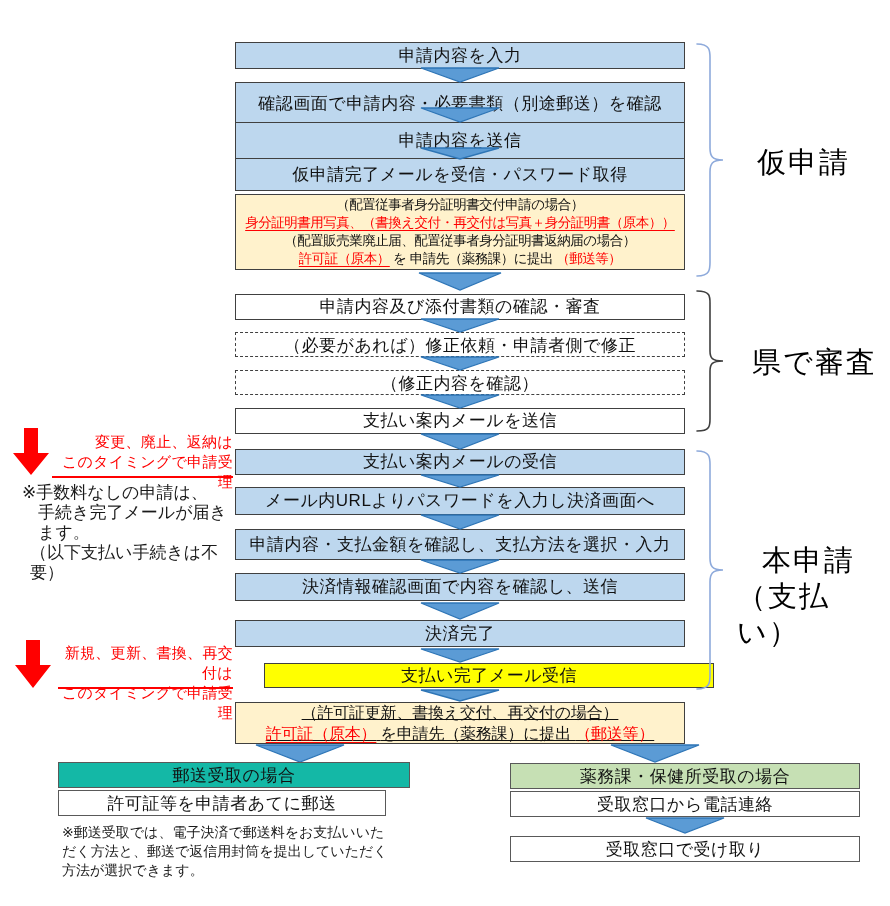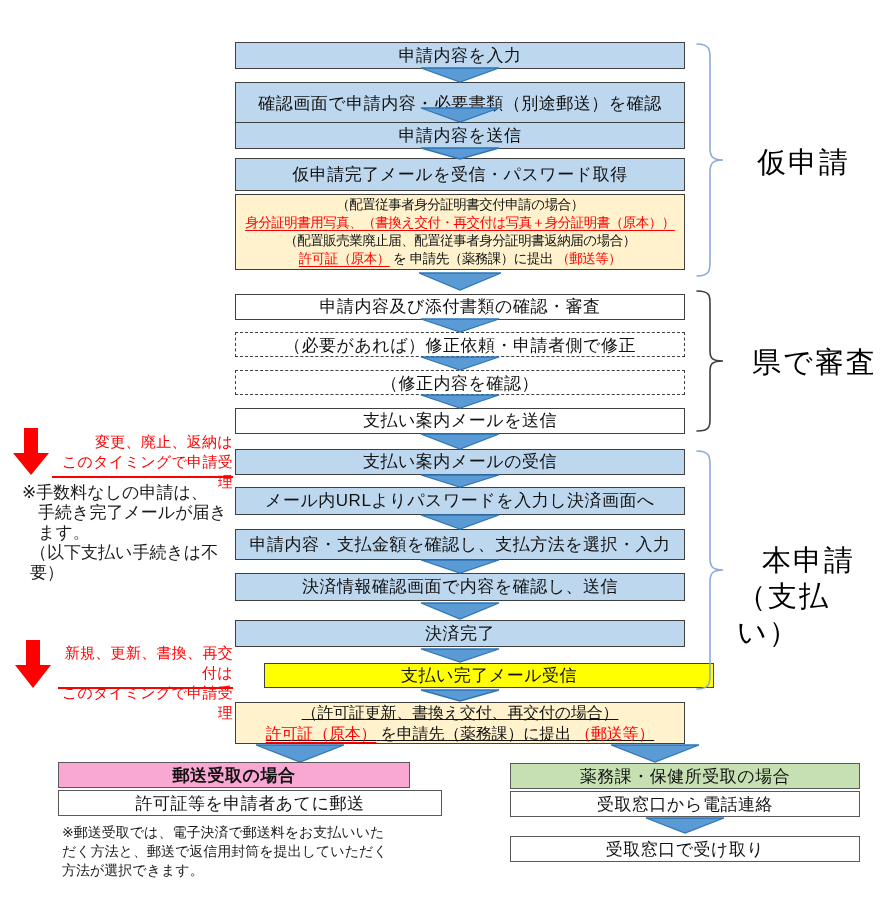--- a/index.html
+++ b/index.html
@@ -31,37 +31,37 @@
   .brace.bluebr path{stroke:#8EAADB;}
   .brace.graybr path{stroke:#3F3F3F;}
   .stage-label{position:absolute;font-size:29px;color:#000;letter-spacing:2px;line-height:36px;}
   .ann-red{position:absolute;color:#FF0000;font-size:15px;line-height:20px;text-align:right;letter-spacing:0.3px;}
   .ann-underline{position:absolute;height:2.2px;background:#FF0000;}
   .ann-black{position:absolute;color:#1a1a1a;font-size:17px;line-height:20px;text-align:left;}
   .bbox{
     position:absolute;box-sizing:border-box;display:flex;align-items:center;justify-content:center;
     text-align:center;font-size:17px;letter-spacing:0.5px;
   }
-  .bbox.orange{background:#f9a8d4;border:1.5px solid #595959;font-weight:bold;}
+  .bbox.orange{background:#14b8a6;border:1.5px solid #595959;}
   .bbox.green{background:#C6E0B4;border:1.5px solid #595959;}
   .bbox.plain{background:#fff;border:1.4px solid #595959;}
   .small-note{position:absolute;font-size:14px;line-height:19px;color:#1a1a1a;}
 </style>
 </head>
 <body>
 
 <div id="canvas">
 
   <div class="fbox blue" style="top:42px;height:27px">
     <span>申請内容を入力</span>
   </div>
   <div class="fbox blue" style="top:82px;height:43px">
     <span>確認画面で申請内容・必要書類（別途郵送）を確認</span>
   </div>
-  <div class="fbox blue" style="top:122px;height:27px">
+  <div class="fbox blue" style="top:122px;height:37px">
     <span>申請内容を送信</span>
   </div>
   <div class="fbox blue" style="top:158px;height:33px">
     <span>仮申請完了メールを受信・パスワード取得</span>
   </div>
 
   <div class="fbox beige" style="top:194px;height:76px">
     <div class="beige-line note1">（配置従事者身分証明書交付申請の場合）</div>
     <div class="beige-line note1 red-u">身分証明書用写真、（書換え交付・再交付は写真＋身分証明書（原本））</div>
     <div class="beige-line note1">（配置販売業廃止届、配置従事者身分証明書返納届の場合）</div>
@@ -202,21 +202,21 @@
   </svg>
   <div class="ann-red" style="left:55px;top:643px;width:178px">
     <div>新規、更新、書換、再交付は</div>
     <div>このタイミングで申請受理</div>
   </div>
   <div class="ann-underline" style="left:58px;top:687px;width:175px"></div>
 
   <div class="bbox orange" style="left:58px;top:762px;width:352px;height:26px">
     <span>郵送受取の場合</span>
   </div>
-  <div class="bbox plain" style="left:58px;top:790px;width:384px;height:26px">
+  <div class="bbox plain" style="left:58px;top:790px;width:328px;height:26px">
     <span>許可証等を申請者あてに郵送</span>
   </div>
   <div class="small-note" style="left:62px;top:823px;width:352px">
     <div>※郵送受取では、電子決済で郵送料をお支払いいた</div>
     <div>だく方法と、郵送で返信用封筒を提出していただく</div>
     <div>方法が選択できます。</div>
   </div>
 
   <div class="bbox green" style="left:510px;top:763px;width:350px;height:26px">
     <span>薬務課・保健所受取の場合</span>

